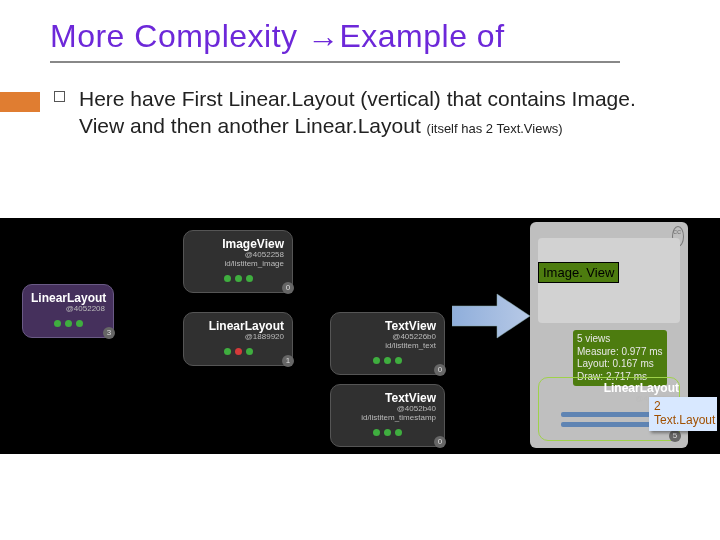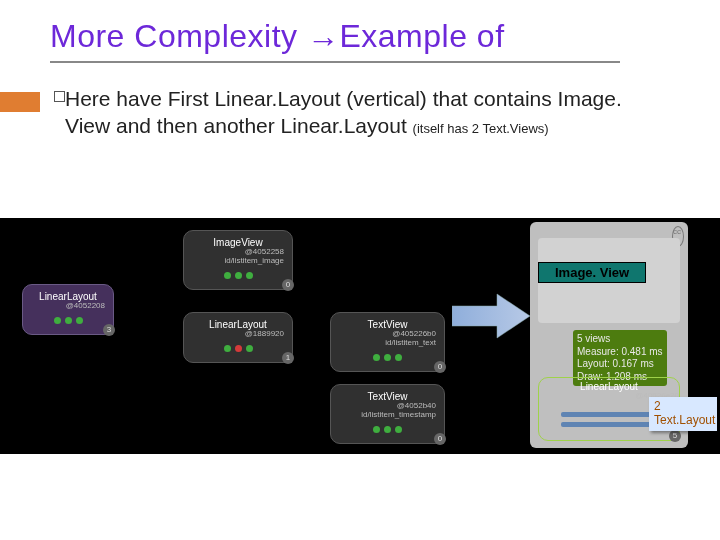--- a/index.html
+++ b/index.html
@@ -3,39 +3,39 @@
 <meta charset="utf-8">
 <style>
   *{box-sizing:border-box;margin:0;padding:0}
   body{width:720px;height:540px;background:#fff;font-family:Arial,Helvetica,sans-serif;overflow:hidden;position:relative}
   .title-area{padding:18px 30px 0 50px}
   .orange-block{position:absolute;left:0;top:92px;width:40px;height:20px;background:#e07d31}
   .title{font-size:32px;color:#6d28d9;line-height:1.15;letter-spacing:0.5px}
   .title-underline{height:2px;background:#888;margin-top:6px;margin-left:0;width:570px}
   .arrow-char{font-family:Arial}
   .body-area{padding:22px 50px 0 54px}
-  .bullet-row{display:flex;gap:0}
+  .bullet-row{display:flex;gap:14px}
   .bullet-sq{width:11px;height:11px;border:1.5px solid #555;margin-top:6px;flex:none}
   .bullet-text{font-size:21px;color:#222;line-height:1.3}
   .subnote{font-size:13px}
   .diagram{position:absolute;left:0;top:218px;width:720px;height:236px;background:#000}
   .node{position:absolute;border-radius:10px;padding:6px 8px 10px 8px}
-  .node-title{color:#fff;font-size:10px;font-weight:normal;text-align:center}
+  .node-title{color:#fff;font-size:12px;font-weight:bold;text-align:right}
   .node-sub{color:#bcbcbc;font-size:8px;text-align:right;line-height:1.1}
   .dots{display:flex;gap:4px;justify-content:center;margin-top:6px}
   .dot{width:7px;height:7px;border-radius:50%}
   .green{background:#3fae3f}
   .red{background:#d43a3a}
   .n-purple{background:#45305c;border:1px solid #6a5a85}
   .n-dark{background:#303030;border:1px solid #555}
   .count-badge{position:absolute;right:-2px;bottom:-2px;background:#666;color:#ddd;font-size:8px;width:12px;height:12px;border-radius:6px;text-align:center;line-height:12px}
   .big-arrow{position:absolute}
   .mock-panel{position:absolute;background:#bfbfbf;border-radius:6px}
   .mock-inner{position:absolute;background:#d2d2d2;border-radius:4px}
-  .mock-label{position:absolute;background:#0f766e;font-size:13px;font-weight:bold;padding:2px 16px;border:1px solid #000}
+  .mock-label{position:absolute;background:#4d7c0f;font-size:13px;font-weight:normal;padding:2px 4px;border:1px solid #000}
   .perf{position:absolute;background:#4d7c0f;color:#e8e8e8;font-size:10px;line-height:1.25;padding:3px 4px;border-radius:3px}
   .ll-highlight{position:absolute;border:1.5px solid #9fd24a;border-radius:10px}
   .callout{position:absolute;background:#d8e8ff;font-size:12px;padding:3px 5px;box-shadow:2px 2px 3px rgba(0,0,0,.4);line-height:1.15;color:#a05000}
   .cc{position:absolute;right:4px;top:4px;width:12px;height:21px;border:1.5px solid #777;border-radius:50%;color:#777;font-size:8px;text-align:left;line-height:10px}
   .line{position:absolute;background:#888;height:5px;border-radius:2px}
 </style>
 </head>
 <body>
 
 <div class="orange-block"></div>
@@ -126,23 +126,23 @@
     <polygon points="0,20 45,20 45,8 78,30 45,52 45,40 0,40" fill="url(#g)" stroke="#8aa" stroke-width="0.5"></polygon>
   </svg>
 
   <div class="mock-panel" style="left:530px;top:4px;width:158px;height:226px">
     <div class="cc"><span>cc</span></div>
     <div class="mock-inner" style="left:8px;top:16px;width:142px;height:85px"></div>
     <div class="mock-label" style="left:8px;top:40px">Image. View</div>
 
     <div class="perf" style="left:43px;top:108px">
       <div>5 views</div>
-      <div>Measure: 0.481 ms</div>
+      <div>Measure: 0.977 ms</div>
       <div>Layout: 0.167 ms</div>
-      <div>Draw: 1.208 ms</div>
+      <div>Draw: 2.717 ms</div>
     </div>
 
     <div class="ll-highlight" style="left:8px;top:155px;width:142px;height:64px">
       <div class="node-title" style="margin-top:3px">LinearLayout</div>
       <div class="node-sub">@40526e20</div>
       <div class="line" style="left:22px;top:34px;width:96px;background:#5f84b3"></div>
       <div class="line" style="left:22px;top:44px;width:96px;background:#5f84b3"></div>
       <div class="count-badge">5</div>
     </div>
   </div>

